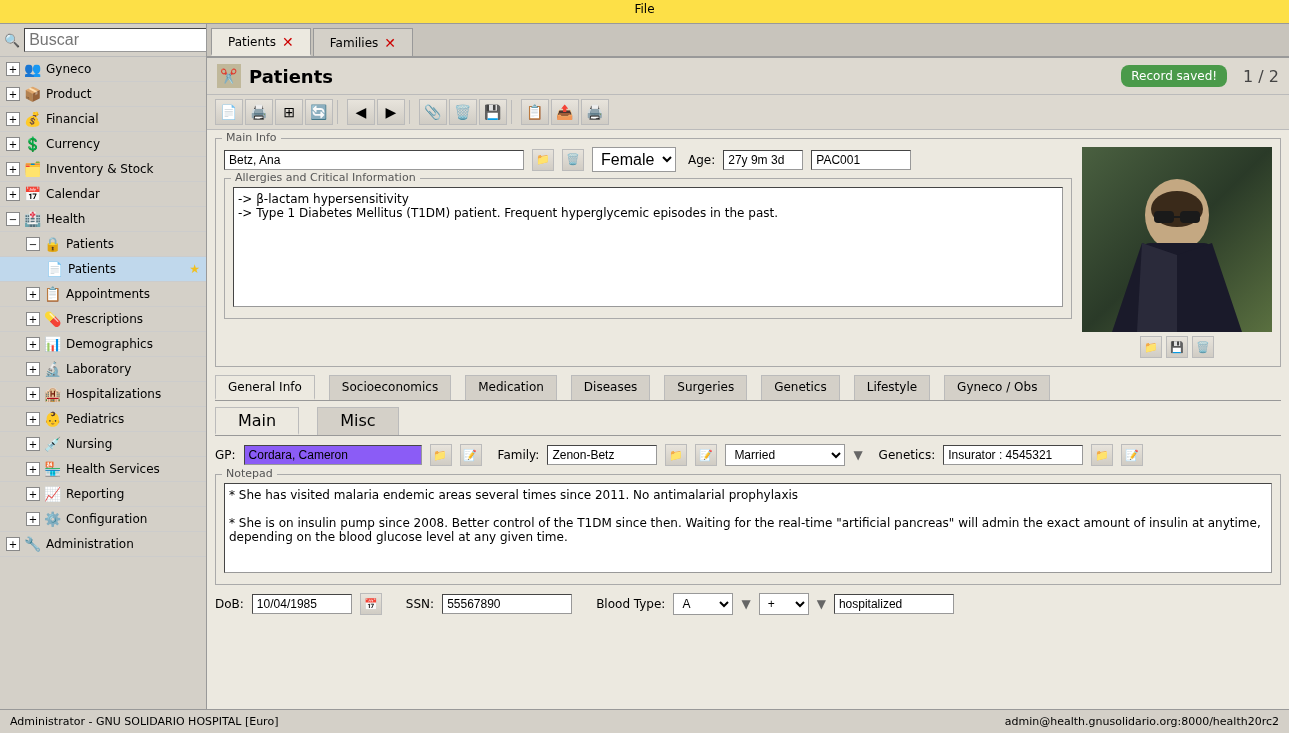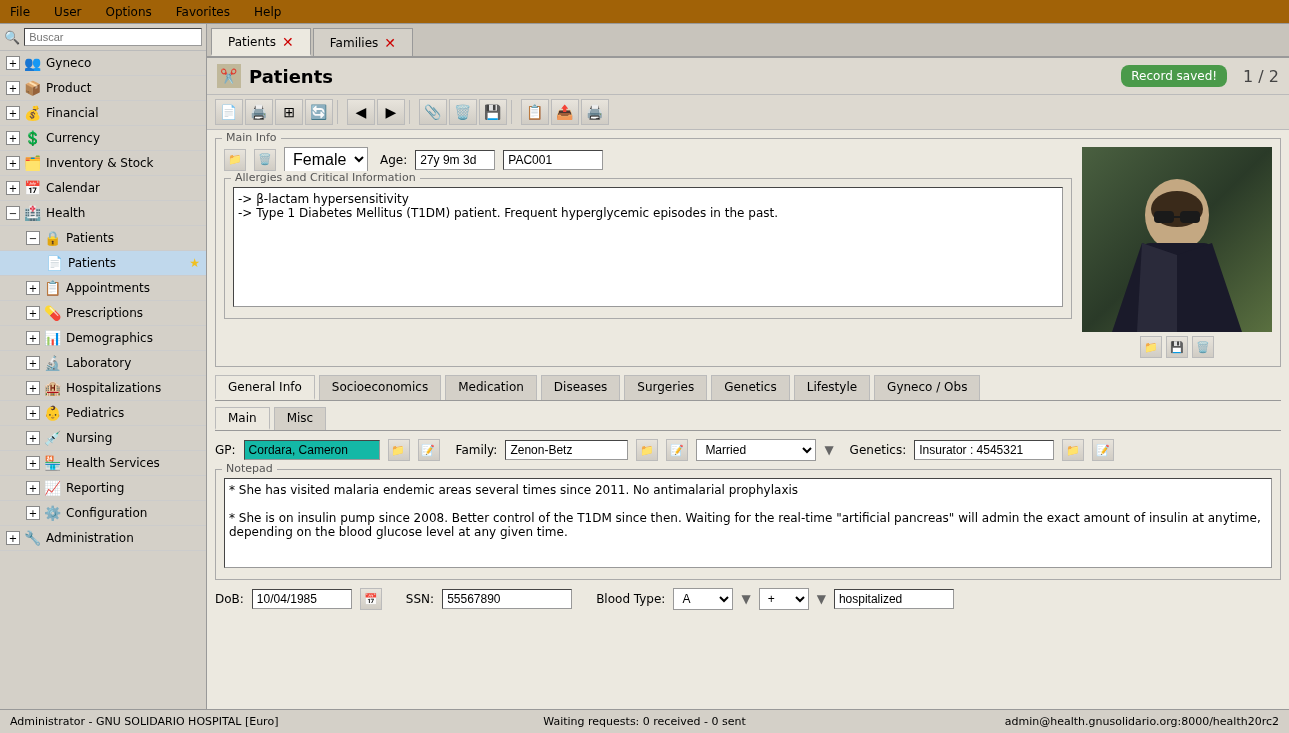--- a/index.html
+++ b/index.html
@@ -1,19 +1,19 @@
 <!DOCTYPE html>
 <html><head>
   <meta charset="utf-8">
   <style>
     * { box-sizing: border-box; margin: 0; padding: 0; }
     body { font-family: 'DejaVu Sans', Arial, sans-serif; font-size: 12px; background: #d4d0c8; color: #000; height: 733px; width: 1289px; overflow: hidden; }
 
     
-    #menubar { background: #a16207; border-bottom: 1px solid #999; display: flex; align-items: center; height: 24px; padding: 0 4px; gap: 12px; }
+    #menubar { background: #fde047; border-bottom: 1px solid #999; display: flex; align-items: center; height: 24px; padding: 0 4px; gap: 12px; flex-direction: column; }
     .menu-item { cursor: pointer; padding: 2px 6px; font-size: 12px; }
 
     
     #main-layout { display: flex; height: calc(733px - 24px - 24px); }
 
     
     #sidebar { width: 207px; background: #d4d0c8; border-right: 1px solid #999; overflow-y: auto; flex-shrink: 0; }
     .sidebar-search { display: flex; align-items: center; padding: 4px; border-bottom: 1px solid #bbb; }
     .sidebar-search input { flex: 1; border: 1px inset #999; padding: 2px 4px; font-size: 11px; background: #fff; }
     .sidebar-item { display: flex; align-items: center; padding: 3px 6px; cursor: pointer; border-bottom: 1px solid #ccc; }
@@ -54,32 +54,32 @@
     .gender-select { border: 1px solid #999; background: #fff; padding: 2px 4px; font-size: 16px; }
     .age-field { border: 1px inset #999; background: #fff; padding: 2px 4px; font-size: 12px; width: 80px; }
     .id-field { border: 1px inset #999; background: #fff; padding: 2px 4px; font-size: 12px; width: 100px; }
     .icon-btn { width: 22px; height: 22px; border: 1px solid #bbb; background: linear-gradient(to bottom, #e8e4dc, #d0ccc4); cursor: pointer; display: flex; align-items: center; justify-content: center; font-size: 11px; }
 
     
     .allergies-textarea { width: 100%; height: 120px; border: 1px inset #999; background: #fff; padding: 4px; font-size: 12px; resize: none; font-family: inherit; }
 
     
     .inner-tabs { display: flex; border-bottom: 1px solid #999; margin-bottom: 6px; }
-    .inner-tab { padding: 4px 12px; border: 1px solid #bbb; border-bottom: none; background: #d4d0c8; cursor: pointer; margin-right: 4px; font-size: 12px; }
+    .inner-tab { padding: 4px 12px; border: 1px solid #bbb; border-bottom: none; background: #d4d0c8; cursor: pointer; margin-right: 14px; font-size: 12px; }
     .inner-tab.active { background: #ece9e0; border-bottom: 2px solid #ece9e0; }
 
     
     .sub-tabs { display: flex; border-bottom: 1px solid #999; margin-bottom: 8px; }
-    .sub-tab { padding: 3px 12px; border: 1px solid #bbb; border-bottom: none; background: #d4d0c8; cursor: pointer; margin-right: 4px; font-size: 12px; }
+    .sub-tab { padding: 3px 22px; border: 1px solid #bbb; border-bottom: none; background: #d4d0c8; cursor: pointer; margin-right: 18px; font-size: 16px; }
     .sub-tab.active { background: #ece9e0; border-bottom: 2px solid #ece9e0; }
 
     
     .gp-row { display: flex; align-items: center; gap: 8px; margin-bottom: 8px; flex-wrap: wrap; }
-    .gp-input { border: 1px inset #999; background: #14b8a6; padding: 2px 4px; font-size: 12px; width: 136px; }
-    .family-input { border: 1px inset #999; background: #fff; padding: 2px 4px; font-size: 12px; width: 123px; }
+    .gp-input { border: 1px inset #999; background: #8b5cf6; padding: 2px 4px; font-size: 12px; width: 178px; }
+    .family-input { border: 1px inset #999; background: #fff; padding: 2px 4px; font-size: 12px; width: 110px; }
     .insurance-input { border: 1px inset #999; background: #fff; padding: 2px 4px; font-size: 12px; width: 140px; }
     .married-select { border: 1px solid #999; background: #fff; padding: 2px 4px; font-size: 12px; width: 120px; }
 
     
     .notepad-textarea { width: 100%; height: 90px; border: 1px inset #999; background: #fff; padding: 4px; font-size: 12px; resize: none; font-family: inherit; }
 
     
     .bottom-row { display: flex; align-items: center; gap: 8px; margin-top: 6px; flex-wrap: wrap; }
     .dob-input { border: 1px inset #999; background: #fff; padding: 2px 4px; font-size: 12px; width: 100px; }
     .ssn-input { border: 1px inset #999; background: #fff; padding: 2px 4px; font-size: 12px; width: 130px; }
@@ -116,21 +116,21 @@
   <span class="menu-item">Options</span>
   <span class="menu-item">Favorites</span>
   <span class="menu-item">Help</span>
 </div>
 
 <div id="main-layout">
 
   <div id="sidebar">
     <div class="sidebar-search">
       <span style="font-size:13px; margin-right:4px;">🔍</span>
-      <input type="text" class="field-input" style="flex: 1 1 0%; font-size: 11px;" placeholder="Buscar">
+      <input type="text" class="field-input" style="flex: 1 1 0%; font-size: 16px;" placeholder="Buscar">
     </div>
 
     <div class="sidebar-item">
       <div class="expander">+</div>
       <span class="icon">👥</span>
       <span>Gyneco</span>
     </div>
 
     <div class="sidebar-item">
       <div class="expander">+</div>
@@ -290,20 +290,21 @@
       </div>
 
       <div style="margin: 8px 8px 4px 8px;">
 
         <div class="fieldset-container">
           <span class="fieldset-title">Main Info</span>
           <div style="display:flex; gap:10px; align-items:flex-start;">
             <div style="flex:1;">
 
               <div class="main-info-row">
+                <input type="text" class="field-input name-field" style="flex: 1 1 0%; max-width: 300px;" value="Betz, Ana">
                 <button class="icon-btn">📁</button>
                 <button class="icon-btn">🗑️</button>
                 <select class="gender-select">
                   <option>Female</option>
                   <option>Male</option>
                 </select>
                 <label style="font-size:12px; margin-left:4px;">Age:</label>
                 <input type="text" class="age-field" value="27y 9m 3d" style="">
                 <input type="text" class="id-field" value="PAC001" style="">
               </div>
@@ -412,15 +413,14 @@
           <input type="text" class="hospitalized-input" value="hospitalized" style="">
         </div>
 
       </div>
     </div>
   </div>
 </div>
 
 <div id="statusbar">
   <span class="status-left">Administrator - GNU SOLIDARIO HOSPITAL [Euro]</span>
-  <span class="status-center">Waiting requests: 0 received - 0 sent</span>
   <span class="status-right">admin@health.gnusolidario.org:8000/health20rc2</span>
 </div>
 
 </body></html>

